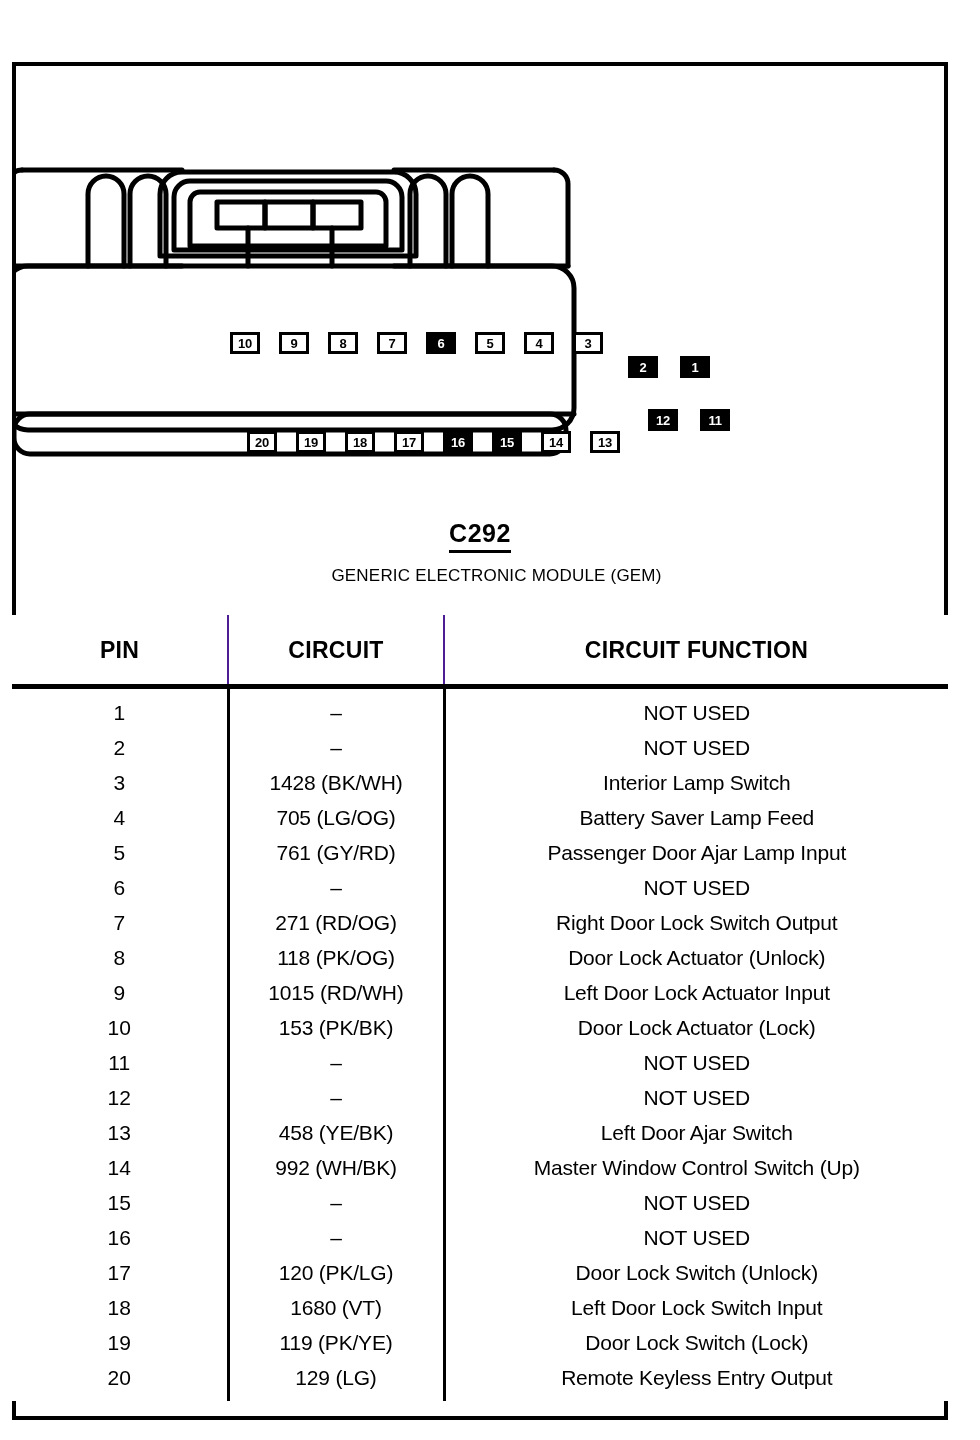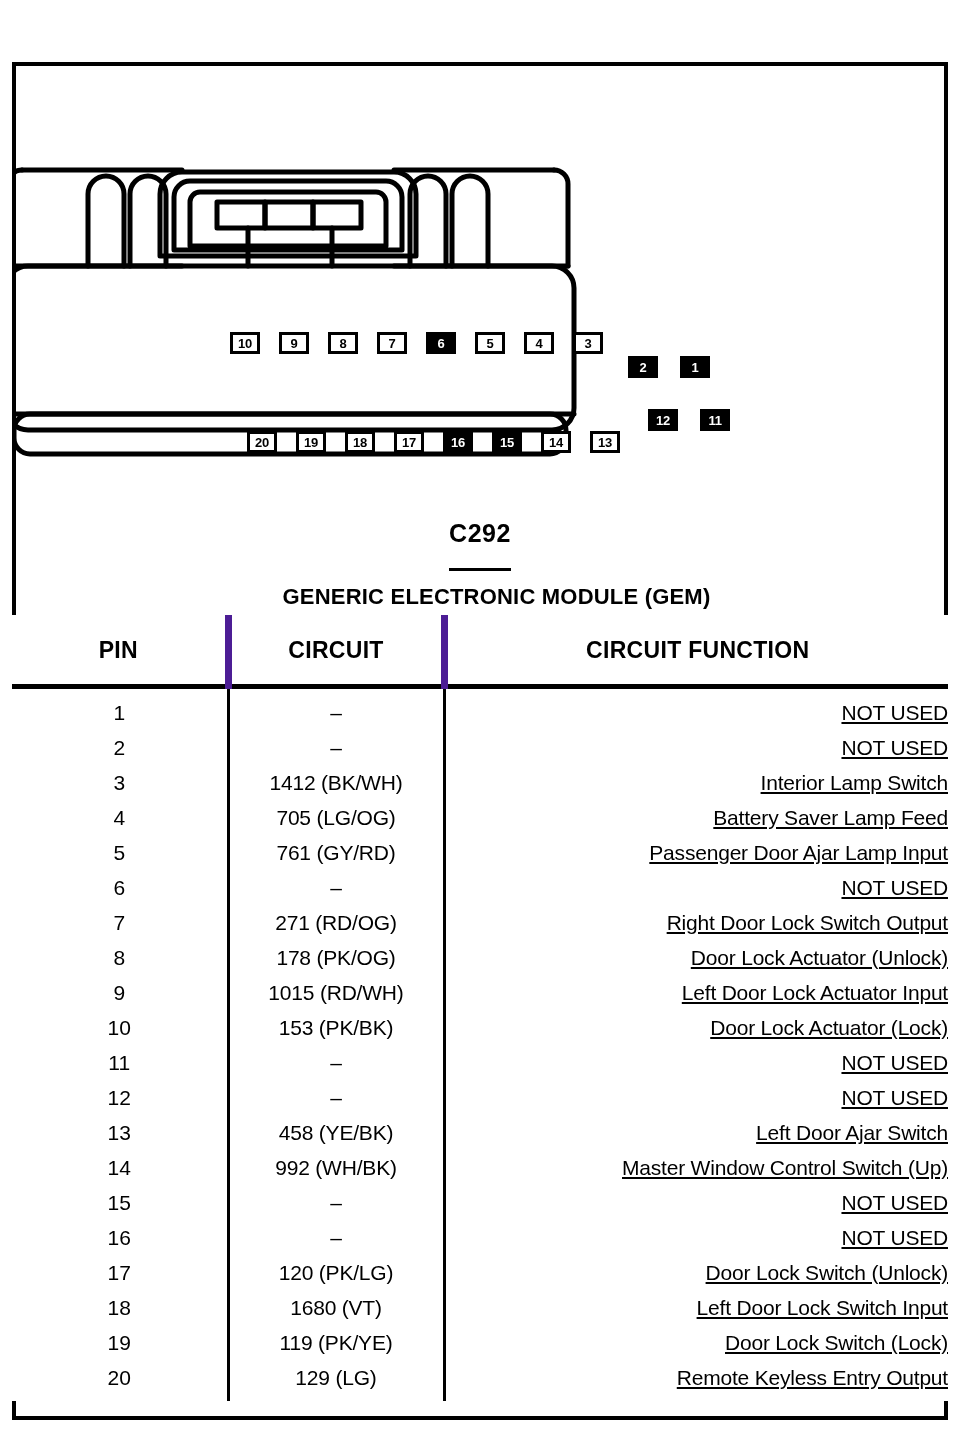--- a/index.html
+++ b/index.html
@@ -76,27 +76,27 @@
     top: 520px;
     width: 936px;
     text-align: center;
   }
   #connector-id {
     font-size: 25px;
     font-weight: bold;
     letter-spacing: 0.5px;
     display: inline-block;
     border-bottom: 3px solid #000;
-    padding-bottom: 20px;
+    padding-bottom: 2px;
     line-height: 1.1;
   }
   #module-name {
     margin-top: 14px;
-    font-size: 22px;
-    font-weight: bold;
+    font-size: 17px;
+    font-weight: normal;
     letter-spacing: 0.2px;
     line-height: 1.1;
     margin-left: 33px;
   }
 
   
   #pinout-table-wrap {
     position: absolute;
     left: 12px;
     top: 615px;
@@ -110,21 +110,21 @@
   table#pinout-table col.c-pin    { width: 216px; }
   table#pinout-table col.c-circ   { width: 216px; }
   table#pinout-table col.c-func   { width: 504px; }
 
   #pinout-table thead th {
     font-size: 23px;
     font-weight: bold;
     letter-spacing: 0.3px;
     padding: 22px 0 20px 0;
     text-align: center;
-    border-right: 7px solid #4c1d95;
+    border-right: 2px solid #4c1d95;
     border-bottom: 5px solid #000;
     background: #fff;
   }
   #pinout-table thead th:last-child { border-right: none; }
 
   #pinout-table tbody td {
     font-size: 21px;
     padding: 0;
     height: 35px;
     border-right: 3px solid #000;
@@ -135,24 +135,23 @@
 
   td.cell-pin {
     text-align: center;
     letter-spacing: 0px;
   }
   td.cell-circuit {
     text-align: center;
     letter-spacing: -0.2px;
   }
   td.cell-function {
-    text-align: right;
+    text-align: center;
     padding-left: 32px;
     letter-spacing: -0.2px;
-    text-decoration: underline;
   }
   #pinout-table tbody tr:first-child td { padding-top: 6px; }
   #pinout-table tbody tr:last-child  td { padding-bottom: 6px; }
 
   #table-bottom-rule {
     position: absolute;
     left: 12px;
     top: 1416px;
     width: 936px;
     height: 4px;
@@ -292,21 +291,21 @@
           <td class="cell-circuit">–</td>
           <td class="cell-function">NOT USED</td>
         </tr>
         <tr>
           <td class="cell-pin">2</td>
           <td class="cell-circuit">–</td>
           <td class="cell-function">NOT USED</td>
         </tr>
         <tr>
           <td class="cell-pin">3</td>
-          <td class="cell-circuit">1412 (BK/WH)</td>
+          <td class="cell-circuit">1428 (BK/WH)</td>
           <td class="cell-function">Interior Lamp Switch</td>
         </tr>
         <tr>
           <td class="cell-pin">4</td>
           <td class="cell-circuit">705 (LG/OG)</td>
           <td class="cell-function">Battery Saver Lamp Feed</td>
         </tr>
         <tr>
           <td class="cell-pin">5</td>
           <td class="cell-circuit">761 (GY/RD)</td>
@@ -317,21 +316,21 @@
           <td class="cell-circuit">–</td>
           <td class="cell-function">NOT USED</td>
         </tr>
         <tr>
           <td class="cell-pin">7</td>
           <td class="cell-circuit">271 (RD/OG)</td>
           <td class="cell-function">Right Door Lock Switch Output</td>
         </tr>
         <tr>
           <td class="cell-pin">8</td>
-          <td class="cell-circuit">178 (PK/OG)</td>
+          <td class="cell-circuit">118 (PK/OG)</td>
           <td class="cell-function">Door Lock Actuator (Unlock)</td>
         </tr>
         <tr>
           <td class="cell-pin">9</td>
           <td class="cell-circuit">1015 (RD/WH)</td>
           <td class="cell-function">Left Door Lock Actuator Input</td>
         </tr>
         <tr>
           <td class="cell-pin">10</td>
           <td class="cell-circuit">153 (PK/BK)</td>

